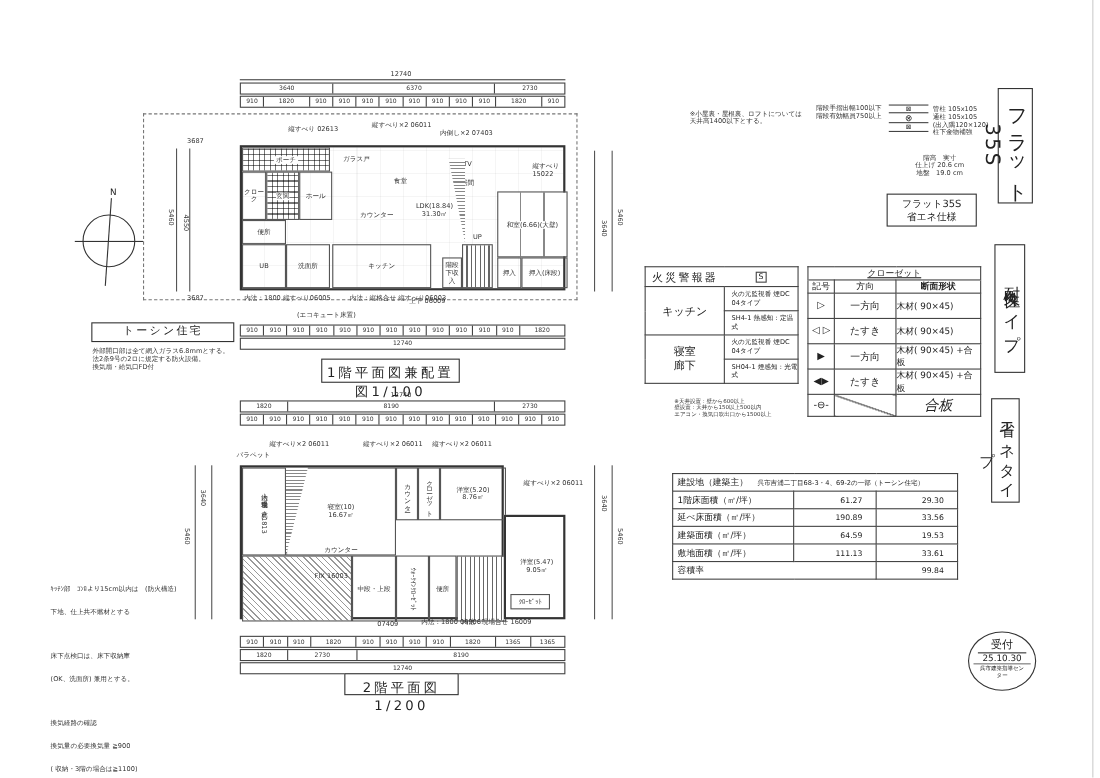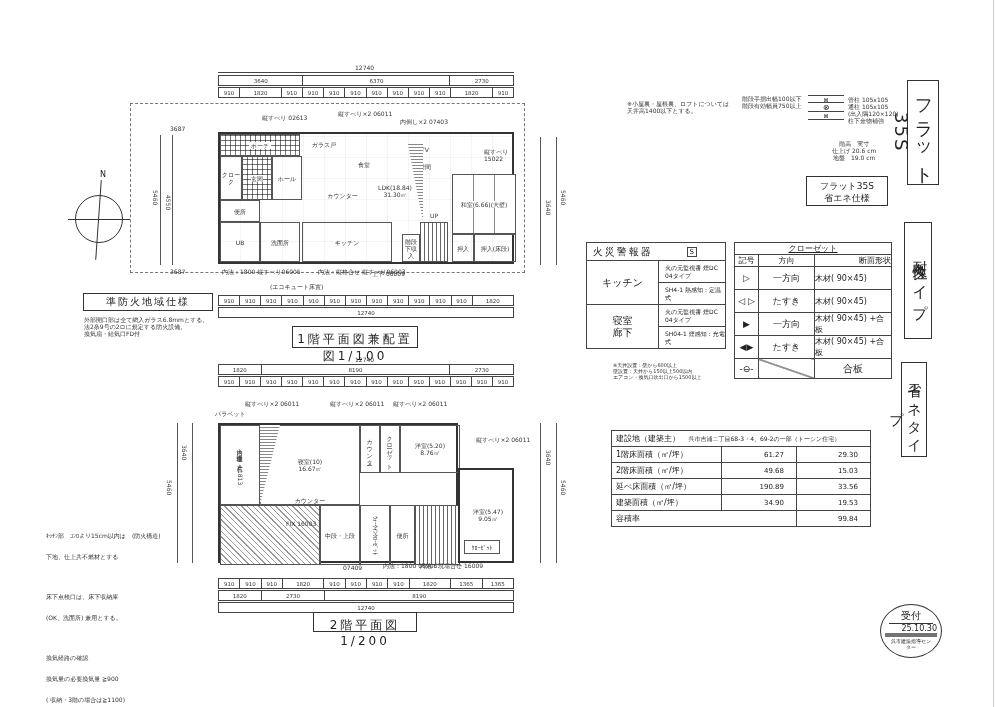--- a/index.html
+++ b/index.html
@@ -129,21 +129,21 @@
   <div class="titlebox" style="left:292px;top:326px;width:126px;height:22px;">1階平面図兼配置図1/100</div>
 </div>
 
 <div>
   <div class="abs" style="left:75px;top:195px;width:48px;height:48px;border:1.5px solid #333;border-radius:50%;"></div>
   <div class="abs" style="left:68px;top:219px;width:62px;border-top:1px solid #333;"></div>
   <div class="abs" style="left:98px;top:180px;height:80px;border-left:1.5px solid #333;transform:rotate(4deg);"></div>
   <div class="abs" style="left:100px;top:170px;font-size:8px;">N</div>
 </div>
 
-<div class="abs" style="left:83px;top:293px;width:130px;height:18px;border:1.5px solid #333;font-size:10px;text-align:center;letter-spacing:2px;line-height:15px;">準防火地域仕様</div>
+<div class="abs" style="left:83px;top:293px;width:130px;height:18px;border:1.5px solid #333;font-size:10px;text-align:center;letter-spacing:2px;line-height:15px;">トーシン住宅</div>
 <div class="abs tiny" style="left:84px;top:316px;width:140px;">
   <div>外部開口部は全て網入ガラス6.8mmとする。</div>
   <div>法2条9号の2ロに規定する防火設備。</div>
   <div>換気扇・給気口FD付</div>
 </div>
 
 <div>
   <div class="abs tiny" style="left:355px;top:356px;">12740</div>
   <div class="dimrow" style="left:218px;top:364px;width:296px;">
     <span style="flex:2">1820</span>
@@ -315,21 +315,21 @@
 </div>
 
 <table class="brace abs" style="left:734px;top:242px;width:158px;">
   <tbody>
       <tr>
         <td colspan="3" style="height:8px;font-size:8px;border-bottom:none;text-decoration:underline;">クローゼット</td>
       </tr>
   <tr>
     <td style="width:24px;height:9px;font-size:8px;">記号</td>
     <td style="width:56px;font-size:8px;">方向</td>
-    <td style="font-size:8px;text-align:right;">断面形状</td>
+    <td style="font-size:8px;text-align:center;font-weight:bold;">断面形状</td>
   </tr>
   <tr>
     <td style="height:23px;">▷</td>
     <td>一方向</td>
     <td style="text-align:left;font-size:8px;">木材( 90×45)</td>
   </tr>
   <tr>
     <td style="height:23px;">◁ ▷</td>
     <td>たすき</td>
     <td style="text-align:left;font-size:8px;">木材( 90×45)</td>
@@ -340,59 +340,59 @@
     <td style="text-align:left;font-size:8px;">木材( 90×45) +合板</td>
   </tr>
   <tr>
     <td style="height:23px;">◀▶</td>
     <td>たすき</td>
     <td style="text-align:left;font-size:8px;">木材( 90×45) +合板</td>
   </tr>
   <tr>
     <td style="height:20px;">-⊖-</td>
     <td style="background:linear-gradient(to top right, transparent 48%, #444 49%, #444 51%, transparent 52%);"></td>
-    <td style="font-size:10px;">合板</td>
+    <td style="font-size:13px;font-style:italic;">合板</td>
   </tr>
 </tbody>
   </table>
 
 <table class="area-table abs" style="left:611px;top:430px;width:260px;">
   <tbody>
       <tr>
     <td colspan="3" style="font-size:8px;">
       <span>建設地（建築主）</span>
       <span style="font-size:6px;margin-left:6px;">呉市吉浦二丁目68-3・4、69-2の一部（トーシン住宅）</span>
     </td>
   </tr>
   <tr>
     <td style="width:110px;">1階床面積（㎡/坪）</td>
     <td class="num" style="width:75px;">61.27</td>
     <td class="num">29.30</td>
   </tr>
   <tr>
-    <td>2階床面積（㎡/坪）</td>
-    <td class="num">49.68</td>
-    <td class="num">15.03</td>
-  </tr>
-  <tr>
     <td>延べ床面積（㎡/坪）</td>
     <td class="num">190.89</td>
     <td class="num">33.56</td>
   </tr>
   <tr>
     <td>建築面積（㎡/坪）</td>
-    <td class="num">34.90</td>
+    <td class="num">64.59</td>
     <td class="num">19.53</td>
+  </tr>
+  <tr>
+    <td>敷地面積（㎡/坪）</td>
+    <td class="num">111.13</td>
+    <td class="num">33.61</td>
   </tr>
   <tr>
     <td colspan="2">容積率</td>
     <td class="num">99.84</td>
   </tr>
 </tbody>
   </table>
 
-<div class="stamp" style="left:880px;top:574px;width:62px;height:54px;margin-top:30px;">
+<div class="stamp" style="left:880px;top:574px;width:62px;height:54px;">
   <div style="font-size:10px;border-bottom:1px solid #333;margin:4px 8px 0;">受付</div>
-  <div style="font-size:8px;border-bottom:4px solid #737373;margin:0 4px;text-align:right;">25.10.30</div>
+  <div style="font-size:8px;border-bottom:1px solid #737373;margin:0 4px;">25.10.30</div>
   <div style="font-size:5px;line-height:6px;margin:1px 8px;">呉市建築指導センター</div>
 </div>
 
 <div class="abs" style="left:993px;top:0;height:707px;border-left:1px solid #ccc;"></div>
 
 </body></html>

